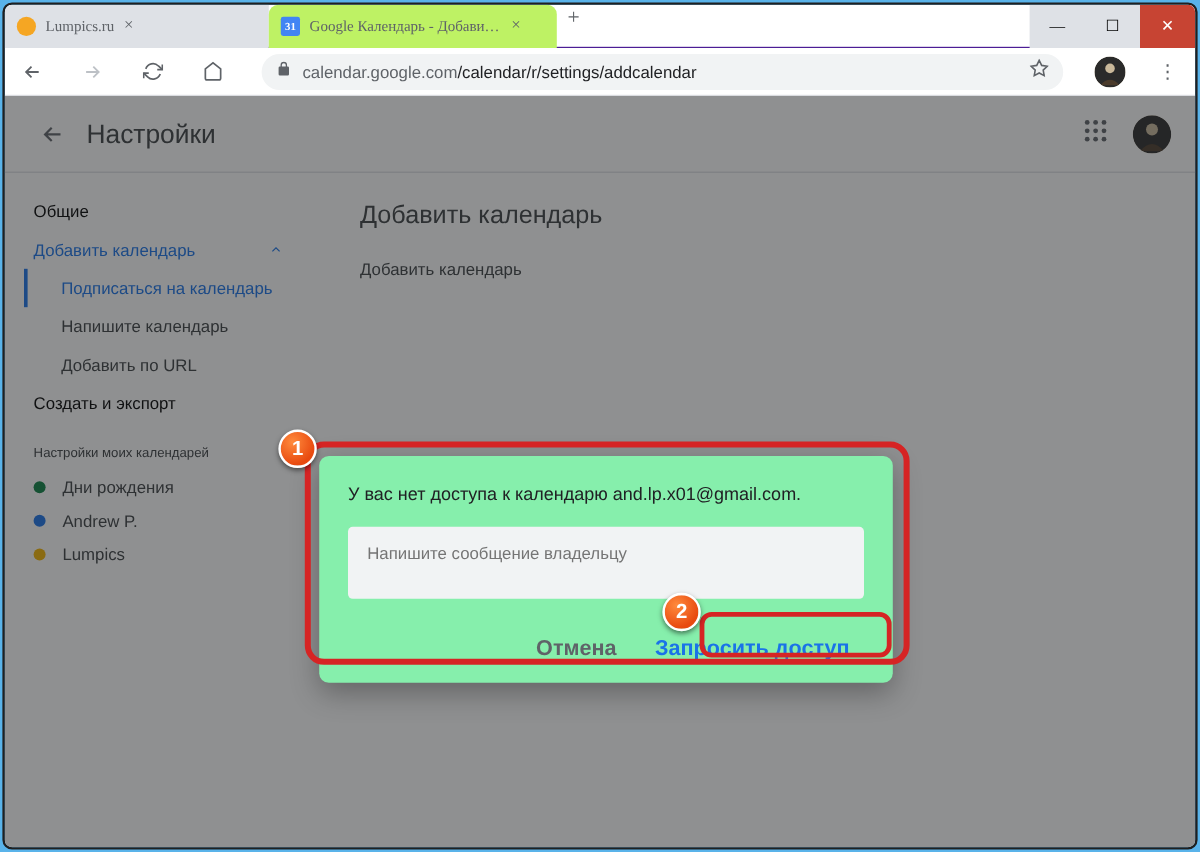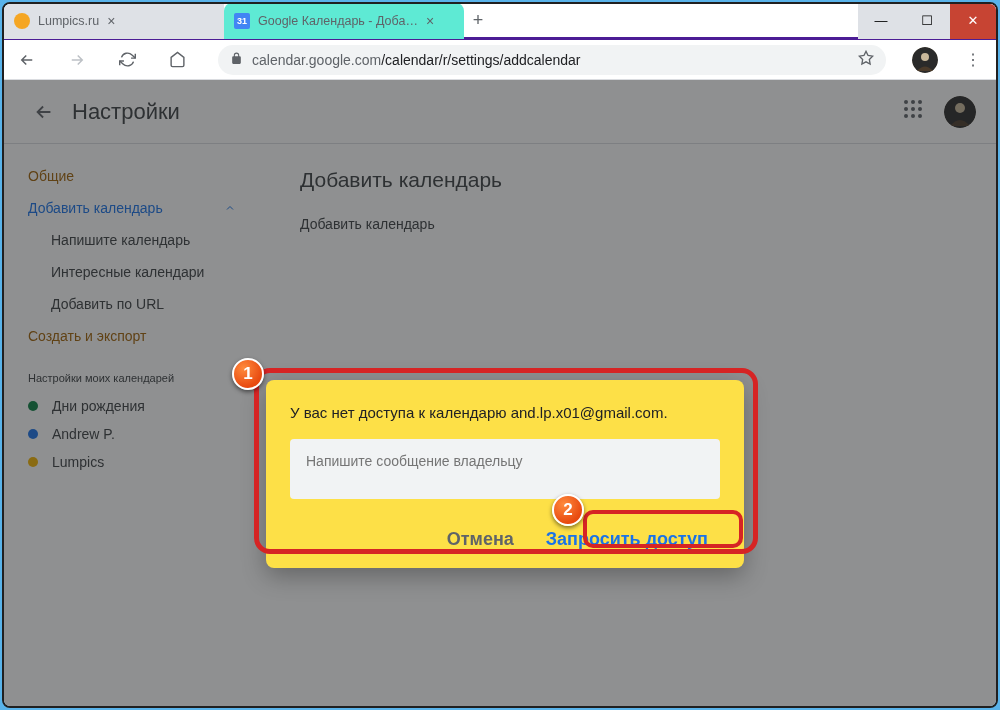--- a/index.html
+++ b/index.html
@@ -1,23 +1,23 @@
 <!DOCTYPE html>
 <html><head>
 <meta charset="utf-8">
 <style>
 * { box-sizing: border-box; margin: 0; padding: 0; }
 body { font-family: Arial, Roboto, sans-serif; background: #59b3ea; width: 1000px; height: 710px; overflow: hidden; }
 
 .outer-frame { border: 2px solid #202020; border-radius: 8px; width: 996px; height: 706px; margin: 2px; background: #59b3ea; overflow: hidden; position: relative; }
 
 
-.titlebar { background: #fff; height: 36px; display: flex; align-items: center; border-bottom: 3px solid #4c1d95; }
+.titlebar { background: #fff; height: 36px; display: flex; align-items: flex-start; border-bottom: 1px solid #4c1d95; font-family: Liberation Serif, serif; }
 .tab { display: flex; align-items: center; padding: 0 10px; height: 36px; font-size: 12.5px; color: #5f6368; position: relative; min-width: 0; }
-.tab.active { background: #5eead4; border-radius: 8px 8px 0 0; }
+.tab.active { background: #bef264; border-radius: 8px 8px 0 0; }
 .tab.inactive { background: #dee1e6; }
 .tab-favicon { width: 16px; height: 16px; margin-right: 8px; border-radius: 50%; flex-shrink: 0; }
 .tab-title { max-width: 160px; overflow: hidden; white-space: nowrap; text-overflow: ellipsis; }
 .tab-close { margin-left: 8px; font-size: 14px; color: #5f6368; cursor: pointer; }
 .newtab { display: flex; align-items: center; justify-content: center; width: 28px; color: #5f6368; font-size: 18px; cursor: pointer; }
 .win-spacer { flex: 1; background: #dee1e6; }
 .win-controls { display: flex; background: #dee1e6; }
 .win-btn { width: 46px; height: 36px; display: flex; align-items: center; justify-content: center; font-size: 13px; color: #000; cursor: pointer; }
 .win-btn.close { background: #c74433; color: #fff; }
 
@@ -41,35 +41,35 @@
 
 .cal-header { height: 64px; display: flex; align-items: center; padding: 0 20px; border-bottom: 1px solid #dadce0; text-align: right; }
 .back-arrow { width: 40px; height: 40px; display: flex; align-items: center; justify-content: center; color: #5f6368; cursor: pointer; margin-right: 8px; }
 .cal-title { font-size: 22px; color: #3c4043; font-weight: 400; }
 .cal-header-right { margin-left: auto; display: flex; align-items: center; gap: 16px; }
 .apps-grid { width: 24px; height: 24px; display: grid; grid-template-columns: repeat(3,4px); grid-template-rows: repeat(3,4px); gap: 3px; cursor:pointer;}
 .apps-grid span { background:#5f6368; border-radius:50%; }
 
 .cal-body { display: flex; height: calc(100% - 64px); }
 .sidebar { width: 256px; padding: 16px 0; }
-.side-item { padding: 8px 24px; font-size: 14px; color: #a16207; cursor: pointer; }
+.side-item { padding: 8px 24px; font-size: 14px; color: #000000; cursor: pointer; }
 .side-item.expandable { display: flex; align-items: center; justify-content: space-between; color: #1a73e8; font-weight: 500; }
 .side-sublist { padding-left: 8px; }
 .side-sub { padding: 8px 24px 8px 28px; font-size: 14px; color: #3c4043; cursor: pointer; border-left: 3px solid transparent; margin-left: 8px; }
 .side-sub.active { color: #1a73e8; border-left-color: #1a73e8; font-weight: 500; }
 .side-heading { padding: 20px 24px 8px; font-size: 11px; color: #3c4043; font-weight: 500; }
 .mycal-item { display: flex; align-items: center; padding: 6px 24px; font-size: 14px; color: #3c4043; cursor:pointer; }
 .mycal-dot { width: 10px; height: 10px; border-radius: 50%; margin-right: 14px; }
 
 .main { flex: 1; padding: 24px 40px; }
 .main h1 { font-size: 21px; color: #3c4043; font-weight: 400; margin-bottom: 24px; }
 .main-sub { font-size: 14px; color: #3c4043; margin-bottom: 12px; }
 
 
-.dialog { position: absolute; z-index: 10; left: 262px; top: 300px; width: 478px; background: #fde047; border-radius: 8px; box-shadow: 0 8px 24px rgba(0,0,0,0.3); padding: 24px 24px 10px; }
+.dialog { position: absolute; z-index: 10; left: 262px; top: 300px; width: 478px; background: #86efac; border-radius: 8px; box-shadow: 0 8px 24px rgba(0,0,0,0.3); padding: 24px 24px 10px; }
 .dialog-title { font-size: 15px; color: #202124; font-weight: 500; margin-bottom: 18px; }
 .dialog-input { width: 100%; background: #f1f3f4; border: none; padding: 14px 16px; font-size: 14px; color: #5f6368; border-radius: 4px; margin-bottom: 18px; resize: none; font-family: inherit; }
 .dialog-actions { display: flex; justify-content: flex-end; gap: 8px; }
 .dlg-btn { padding: 8px 12px; font-size: 18px; background: none; border: none; border-radius: 4px; cursor: pointer; font-weight: 700; }
 .dlg-btn.cancel { color: #5f6368; }
 .dlg-btn.primary { color: #1a73e8; }
 
 
 .highlight-dialog { position: absolute; z-index: 20; border: 5px solid #d62424; border-radius: 16px; pointer-events: none; }
 .highlight-btn { position: absolute; z-index: 21; border: 4px solid #d62424; border-radius: 10px; pointer-events: none; }
@@ -179,22 +179,22 @@
     <div class="cal-body">
       <div class="sidebar">
         <div class="side-item">Общие</div>
         <div class="side-item expandable">
           <span>Добавить календарь</span>
           <svg class="chev" viewBox="0 0 24 24" fill="none" stroke="#1a73e8" stroke-width="2">
               <path d="M6 15l6-6 6 6"></path>
             </svg>
         </div>
         <div class="side-sublist">
+          <div class="side-sub active">Подписаться на календарь</div>
           <div class="side-sub">Напишите календарь</div>
-          <div class="side-sub">Интересные календари</div>
           <div class="side-sub">Добавить по URL</div>
         </div>
         <div class="side-item">Создать и экспорт</div>
         <div class="side-heading">Настройки моих календарей</div>
         <div id="mycals">
             <div class="mycal-item">
               <span class="mycal-dot" style="background: rgb(11, 128, 67);"></span>
               <span>Дни рождения</span>
             </div>
             <div class="mycal-item">

